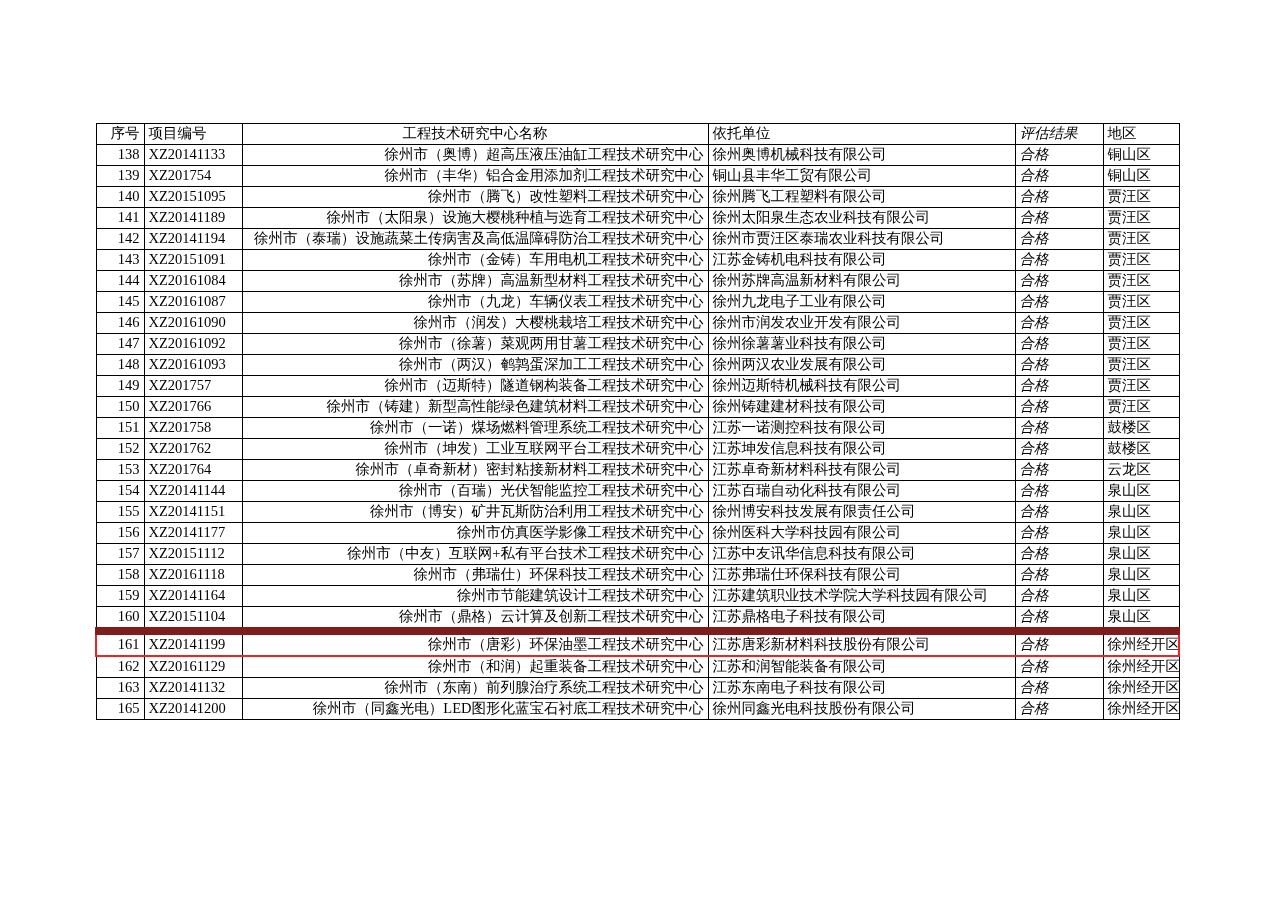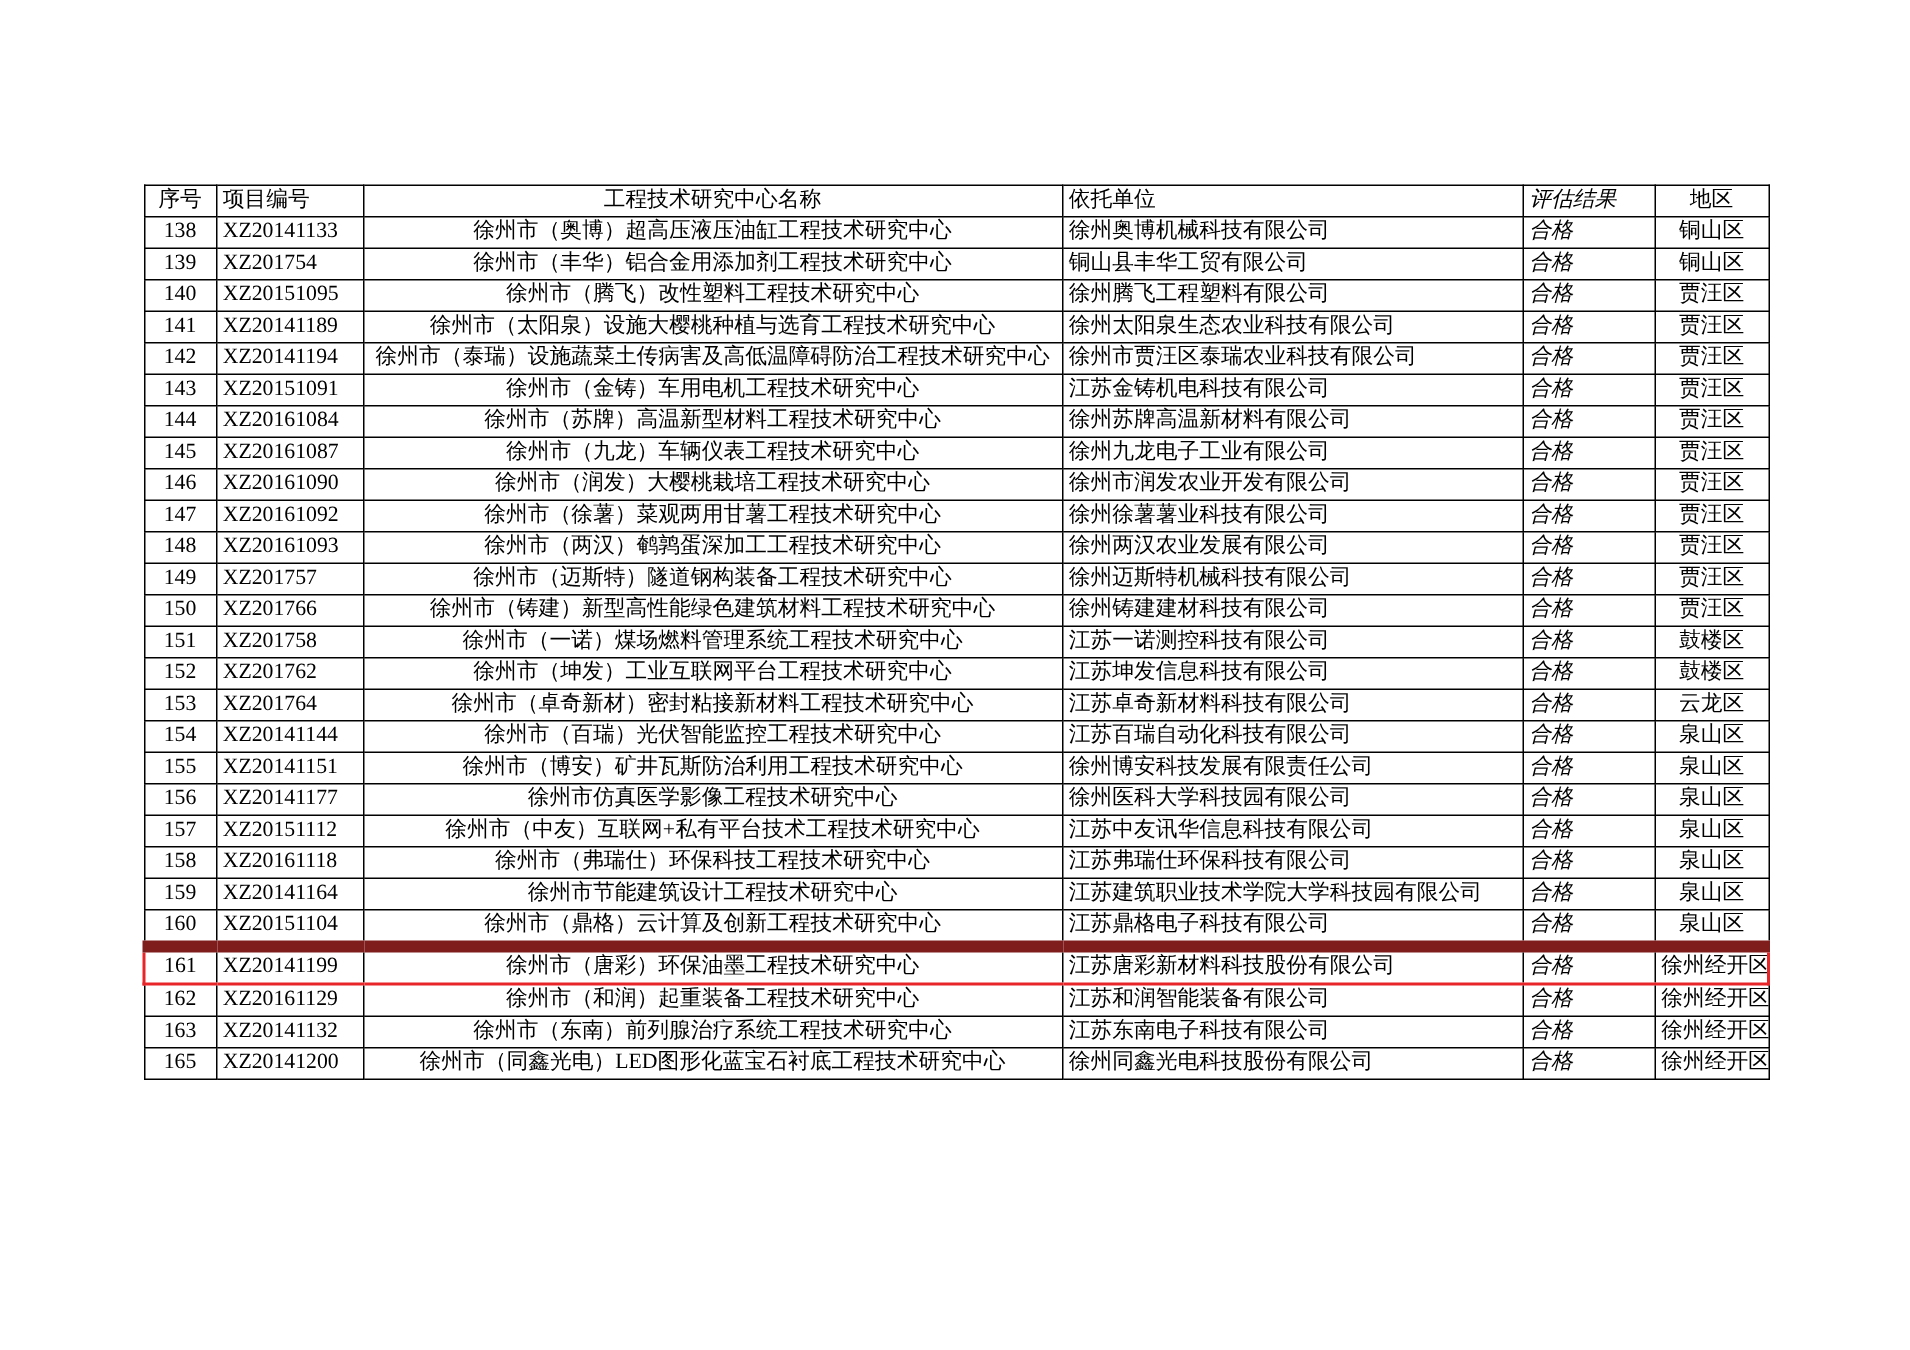--- a/index.html
+++ b/index.html
@@ -34,26 +34,26 @@
     box-sizing: border-box;
     overflow: hidden;
     white-space: nowrap;
   }
   thead th {
     font-weight: normal;
     text-align: center;
     height: 27px;
   }
   
-  .c-idx   { width: 48px;  text-align: center; }
+  .c-idx   { width: 48px;  text-align: right; }
   .c-code  { width: 98px;  text-align: left; }
-  .c-name  { width: 466px; text-align: center; padding-left: 6px; }
+  .c-name  { width: 466px; text-align: right; padding-left: 6px; }
   .c-org   { width: 307px; text-align: left; padding-left: 6px; }
   .c-res   { width: 88px;  text-align: left; font-style: italic; }
-  .c-area  { width: 76px;  text-align: center; margin-top: 28px; }
+  .c-area  { width: 76px;  text-align: left; margin-top: 28px; }
 
   
   tr.highlight td {
     border-top: 8px solid #7f1d1d;
     border-bottom: 2px solid #e8262a;
   }
   tr.highlight td:first-child {
     border-left: 2px solid #e8262a;
   }
   tr.highlight td:last-child {

